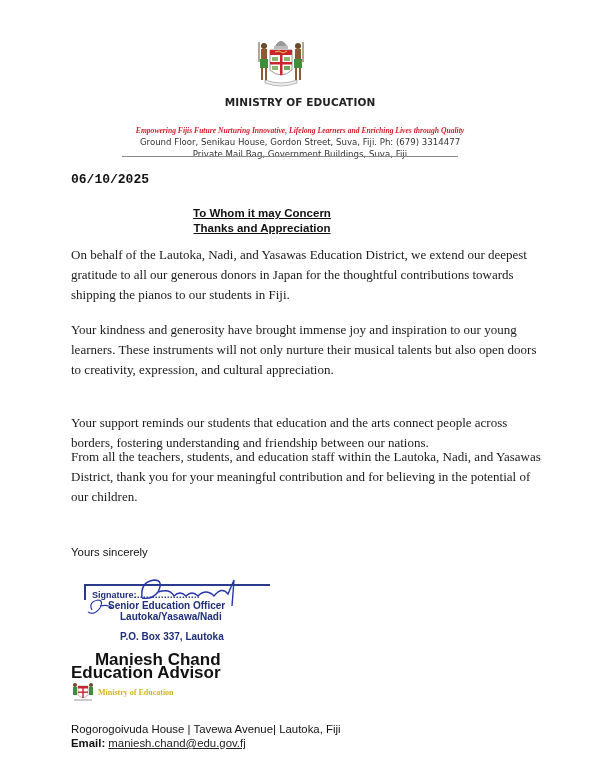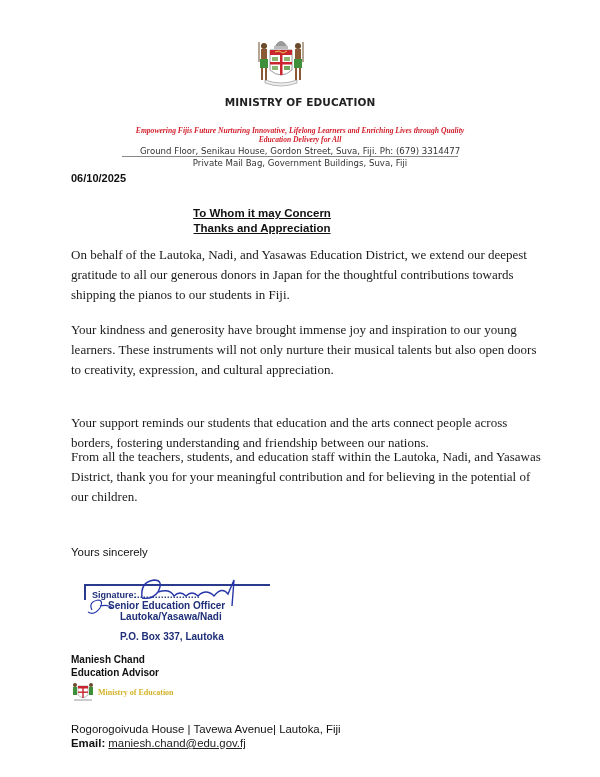--- a/index.html
+++ b/index.html
@@ -3,40 +3,40 @@
 <meta charset="utf-8">
 <style>
   html, body { margin: 0; padding: 0; background: #ffffff; }
   body { width: 600px; height: 777px; position: relative; overflow: hidden; font-family: "Liberation Sans", sans-serif; color: #111; }
   .crest { position: absolute; left: 255px; top: 36px; width: 52px; height: 54px; }
   .header { position: absolute; left: 100px; top: 96px; width: 400px; text-align: center; }
   .ministry { font-family: "DejaVu Sans", sans-serif; font-weight: bold; font-size: 10.5px; color: #222; letter-spacing: 0.1px; }
   .motto { font-family: "Liberation Serif", serif; font-style: italic; font-weight: bold; color: #d21e2b; font-size: 7.6px; line-height: 9px; margin-top: 18px; }
   .addr { font-family: "DejaVu Sans", sans-serif; font-size: 8.6px; color: #333; line-height: 12px; margin-top: 1px; }
   .rule { position: absolute; left: 122px; top: 156px; width: 336px; height: 1px; background: #888; }
-  .date { position: absolute; left: 71px; top: 172px; font-weight: bold; font-size: 11px; }
+  .date { position: absolute; left: 71px; top: 172px; font-weight: bold; font-size: 13px; font-family: Liberation Mono, monospace; }
   .subject { position: absolute; left: 0; width: 524px; top: 206px; text-align: center; font-weight: bold; font-size: 11.5px; line-height: 15px; }
   .subject span { text-decoration: underline; display: block; }
   .para { position: absolute; left: 71px; width: 470px; font-size: 13px; line-height: 20px; color: #1a1a1a; font-family: Liberation Serif, serif; }
   .p1 { top: 245px; }
   .p2 { top: 320px; }
   .p3 { top: 393px; margin-top: 20px; }
   .p4 { top: 447px; }
   .closing { position: absolute; left: 71px; top: 546px; font-size: 11.4px; }
   .stamp { position: absolute; left: 82px; top: 576px; width: 190px; height: 68px; }
   .stamp .topline { position: absolute; left: 2px; top: 8px; width: 186px; height: 2px; background: #2a3a8c; }
   .stamp .lline { position: absolute; left: 2px; top: 8px; width: 2px; height: 16px; background: #2a3a8c; }
   .stamp .txt { position: absolute; font-weight: bold; color: #1f2f78; font-size: 10px; line-height: 11px; }
   .stamp .sig-label { left: 10px; top: 14px; font-size: 9px; }
   .stamp .dots { left: 52px; top: 14px; font-size: 9px; letter-spacing: 0.5px; }
   .stamp .t1 { left: 26px; top: 24px; }
   .stamp .t2 { left: 38px; top: 35px; }
   .stamp .t3 { left: 38px; top: 46px; margin-top: 9px; }
   .stamp svg { position: absolute; left: 0; top: 0; }
-  .signer { position: absolute; left: 71px; top: 653px; font-weight: bold; font-size: 10px; line-height: 13px; }
+  .signer { position: absolute; left: 71px; top: 653px; font-weight: bold; font-size: 17px; line-height: 13px; text-align: right; }
   .sig-logo { position: absolute; left: 71px; top: 680px; height: 24px; display: flex; align-items: center; }
   .sig-logo .mini-crest { width: 24px; height: 22px; }
   .sig-logo .mini-text { font-family: "Liberation Serif", serif; font-weight: bold; color: #d4b42a; font-size: 8px; margin-left: 3px; }
   .contact { position: absolute; left: 71px; top: 706px; font-size: 11.4px; line-height: 14px; margin-top: 16px; }
   .contact .email-label { font-weight: bold; }
   .contact a { color: #222; text-decoration: underline; }
 </style>
 </head>
 <body>
 
@@ -69,21 +69,20 @@
   <rect x="17" y="30" width="6" height="4" fill="#8ab873"></rect>
   <rect x="29" y="30" width="6" height="4" fill="#6fa85a"></rect>
 
   <path d="M10 44 Q26 50 42 44 L42 47 Q26 53 10 47 Z" fill="#eee" stroke="#777" stroke-width="0.5"></path>
 </svg>
 
 <div class="header">
   <div class="ministry">MINISTRY OF EDUCATION</div>
   <div class="motto">
     <div>Empowering Fijis Future Nurturing Innovative, Lifelong Learners and Enriching Lives through Quality</div>
-    <div>Education Delivery for All</div>
   </div>
   <div class="addr">
     <div>Ground Floor, Senikau House, Gordon Street, Suva, Fiji. Ph: (679) 3314477</div>
     <div>Private Mail Bag, Government Buildings, Suva, Fiji</div>
   </div>
 </div>
 <div class="rule"></div>
 
 <div class="date">06/10/2025</div>
 

